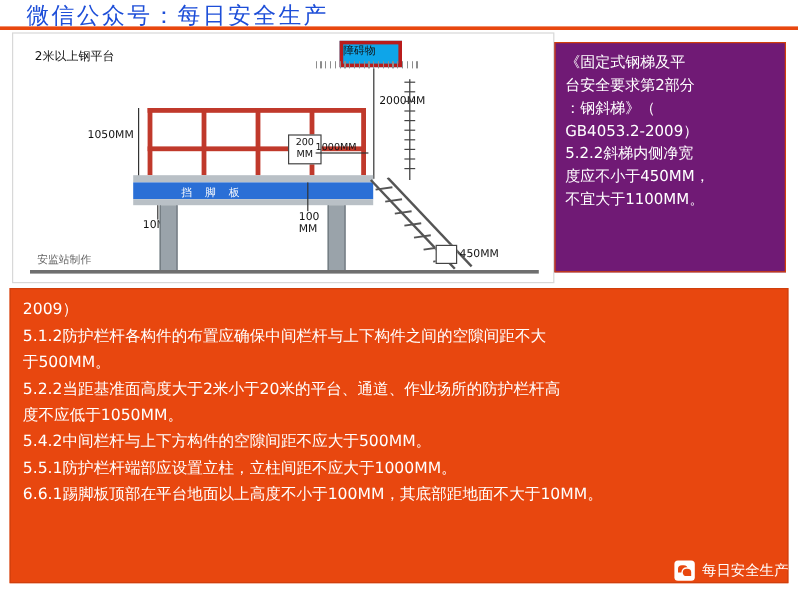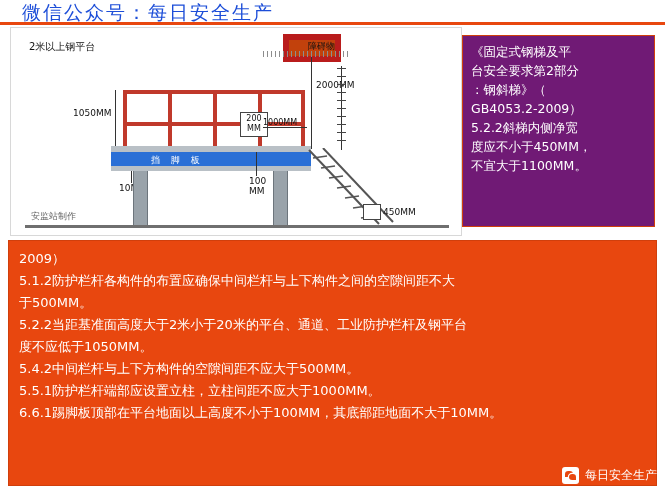--- a/index.html
+++ b/index.html
@@ -46,22 +46,22 @@
   .rail{position:absolute;background:#c0392b;}
   .railv{position:absolute;background:#c0392b;}
   .hatch{
     position:absolute;
     background:repeating-linear-gradient(90deg,#8d8d8d 0 1px,rgba(0,0,0,0) 1px 4px);
   }
   .ground{position:absolute;background:#6f6f6f;}
   .dimline{position:absolute;background:#333;}
   .stair{position:absolute;}
   .obstacle{
-    position:absolute;border:6px solid #b91c1c;background:#c2410c;color:#111;
-    font-size:9px;text-align:right;line-height:13px;
+    position:absolute;border:3px solid #b91c1c;background:#0ea5e9;color:#111;
+    font-size:9px;text-align:left;line-height:13px;
     font-family:"DejaVu Sans",sans-serif;
   }
   .tick{position:absolute;background:#444;}
 
   
   .callout{
     position:absolute;left:462px;top:35px;width:193px;height:192px;
     background:#701a75;color:#ffffff;
     border:1px solid #d03f0c;
     padding:6px 8px;
@@ -198,21 +198,21 @@
     <p>GB4053.2-2009）</p>
     <p>5.2.2斜梯内侧净宽</p>
     <p>度应不小于450MM，</p>
     <p>不宜大于1100MM。</p>
   </div>
 
   <div class="bottom">
     <p>2009）</p>
     <p>5.1.2防护栏杆各构件的布置应确保中间栏杆与上下构件之间的空隙间距不大</p>
     <p>于500MM。</p>
-    <p>5.2.2当距基准面高度大于2米小于20米的平台、通道、工业防护栏杆及钢平台</p>
+    <p>5.2.2当距基准面高度大于2米小于20米的平台、通道、作业场所的防护栏杆高</p>
     <p>度不应低于1050MM。</p>
     <p>5.4.2中间栏杆与上下方构件的空隙间距不应大于500MM。</p>
     <p>5.5.1防护栏杆端部应设置立柱，立柱间距不应大于1000MM。</p>
     <p>6.6.1踢脚板顶部在平台地面以上高度不小于100MM，其底部距地面不大于10MM。</p>
   </div>
 
   <div class="badge">
     <span class="wc"></span>
     <span>每日安全生产</span>
   </div>

